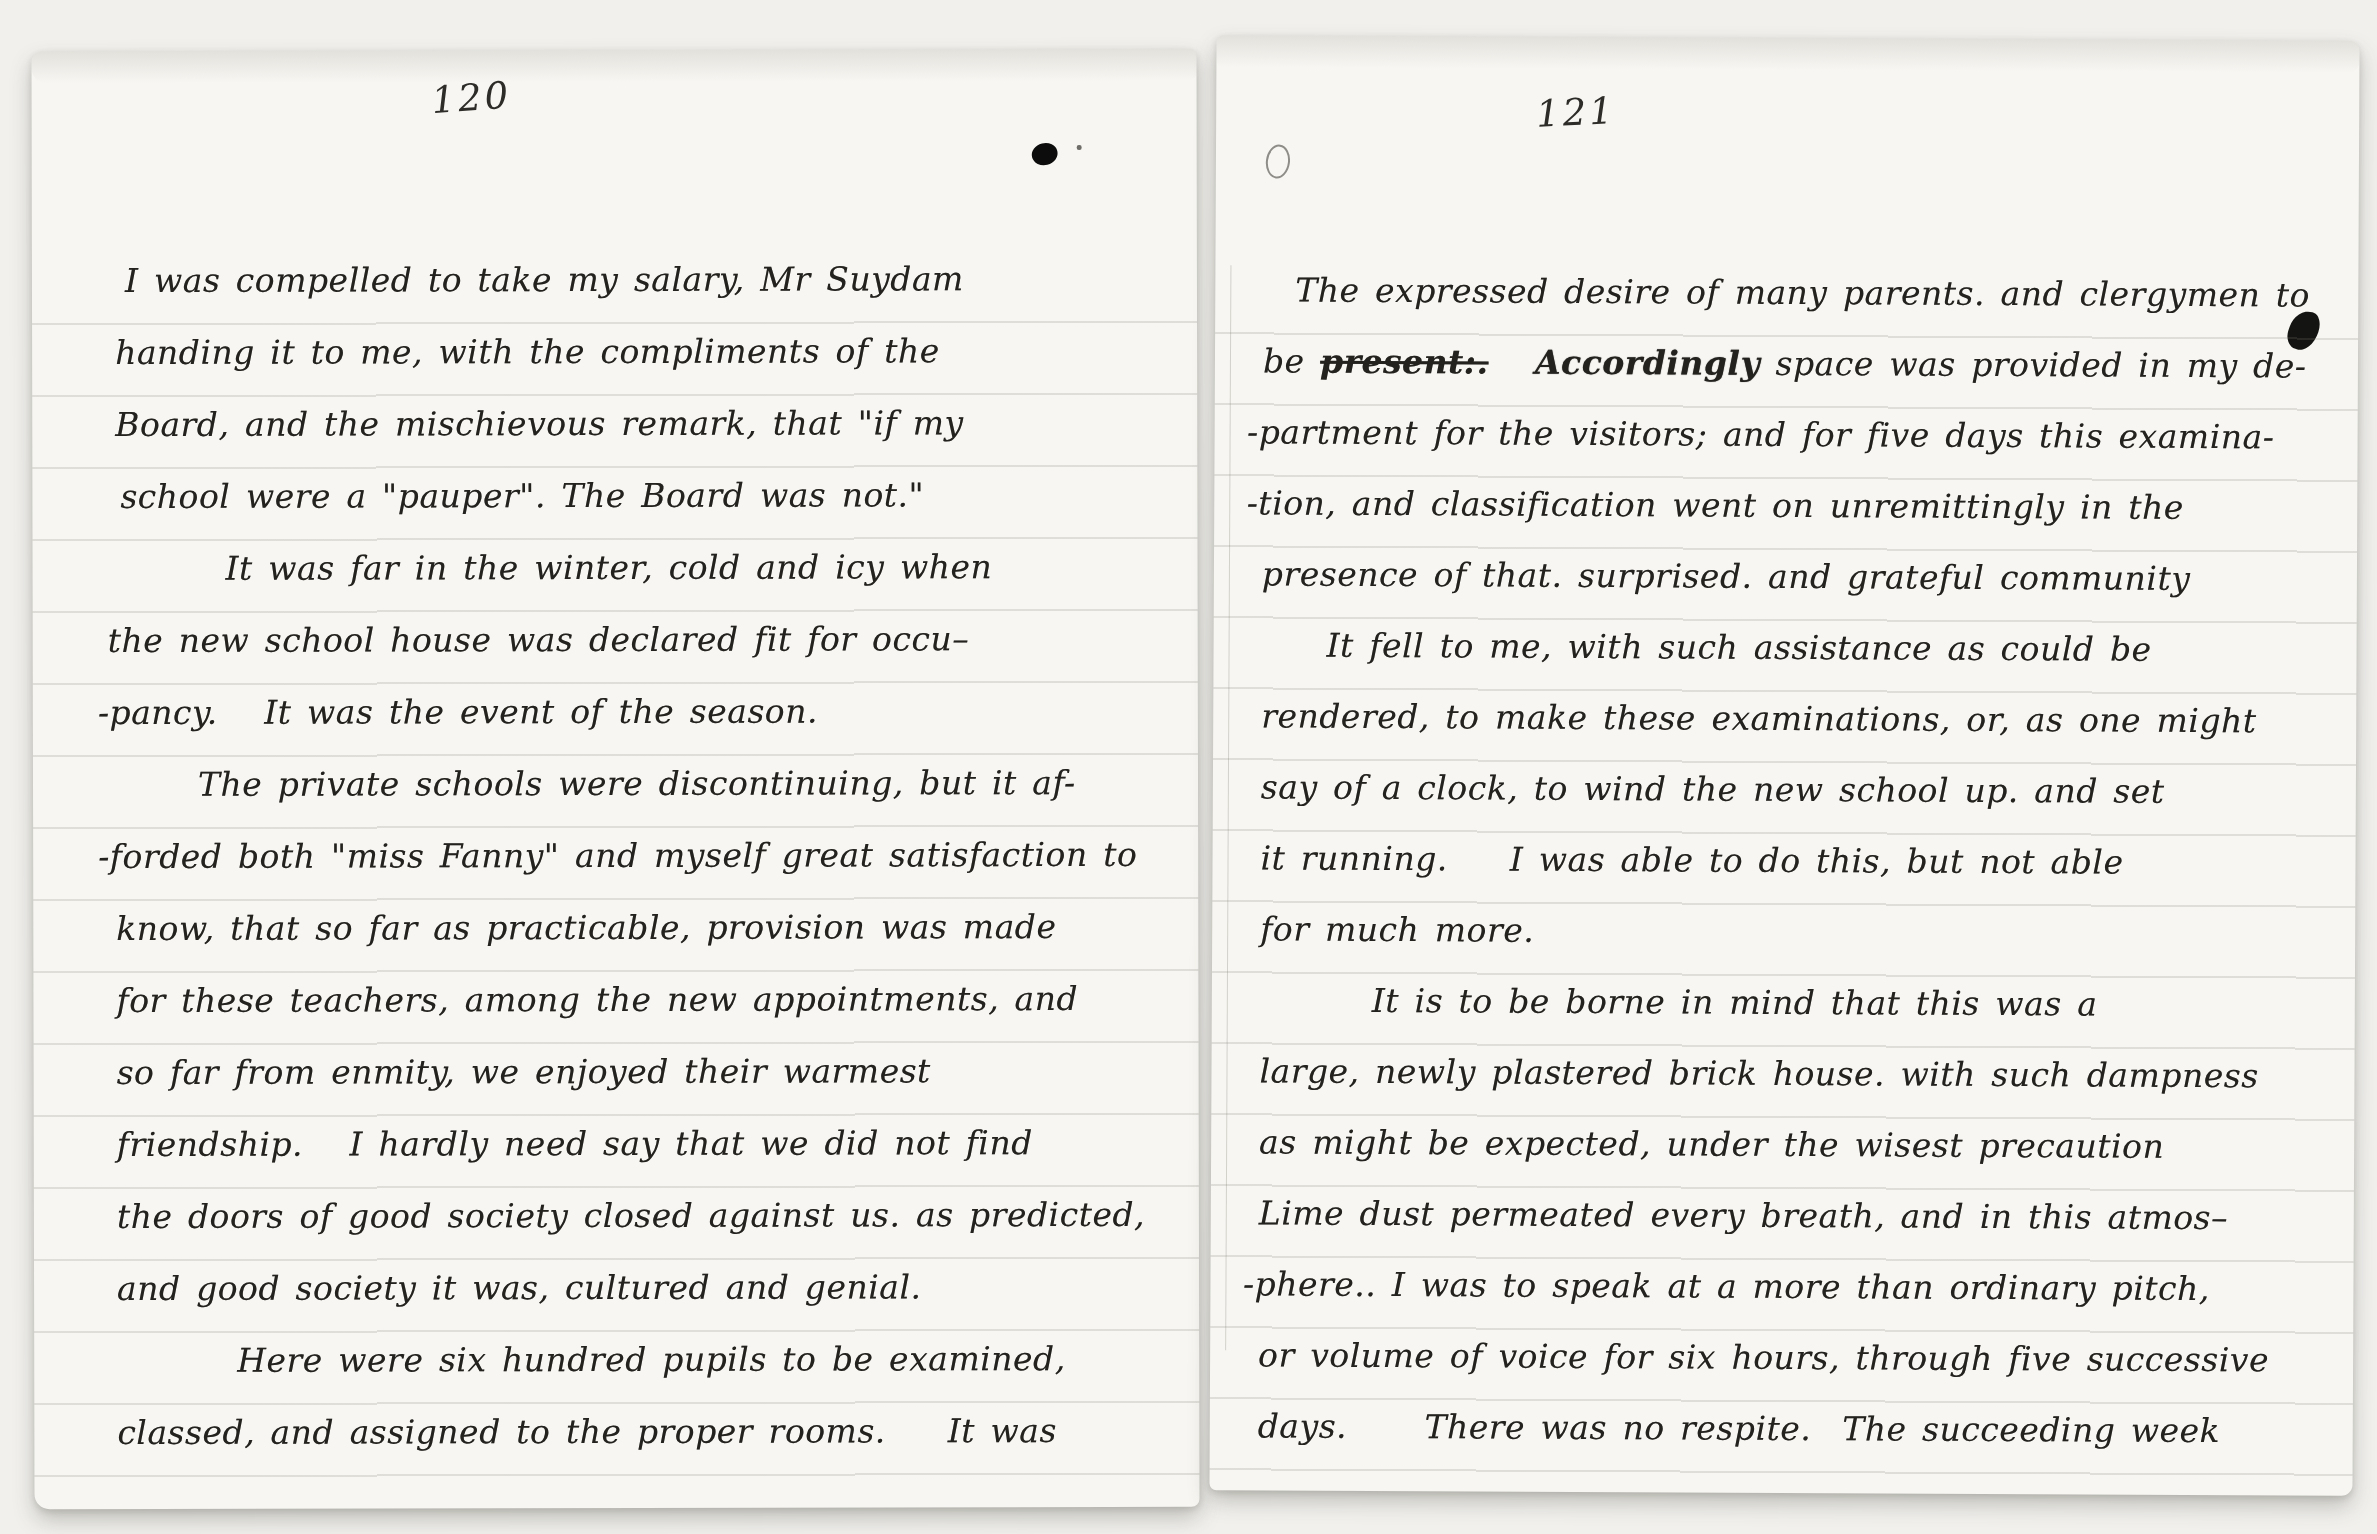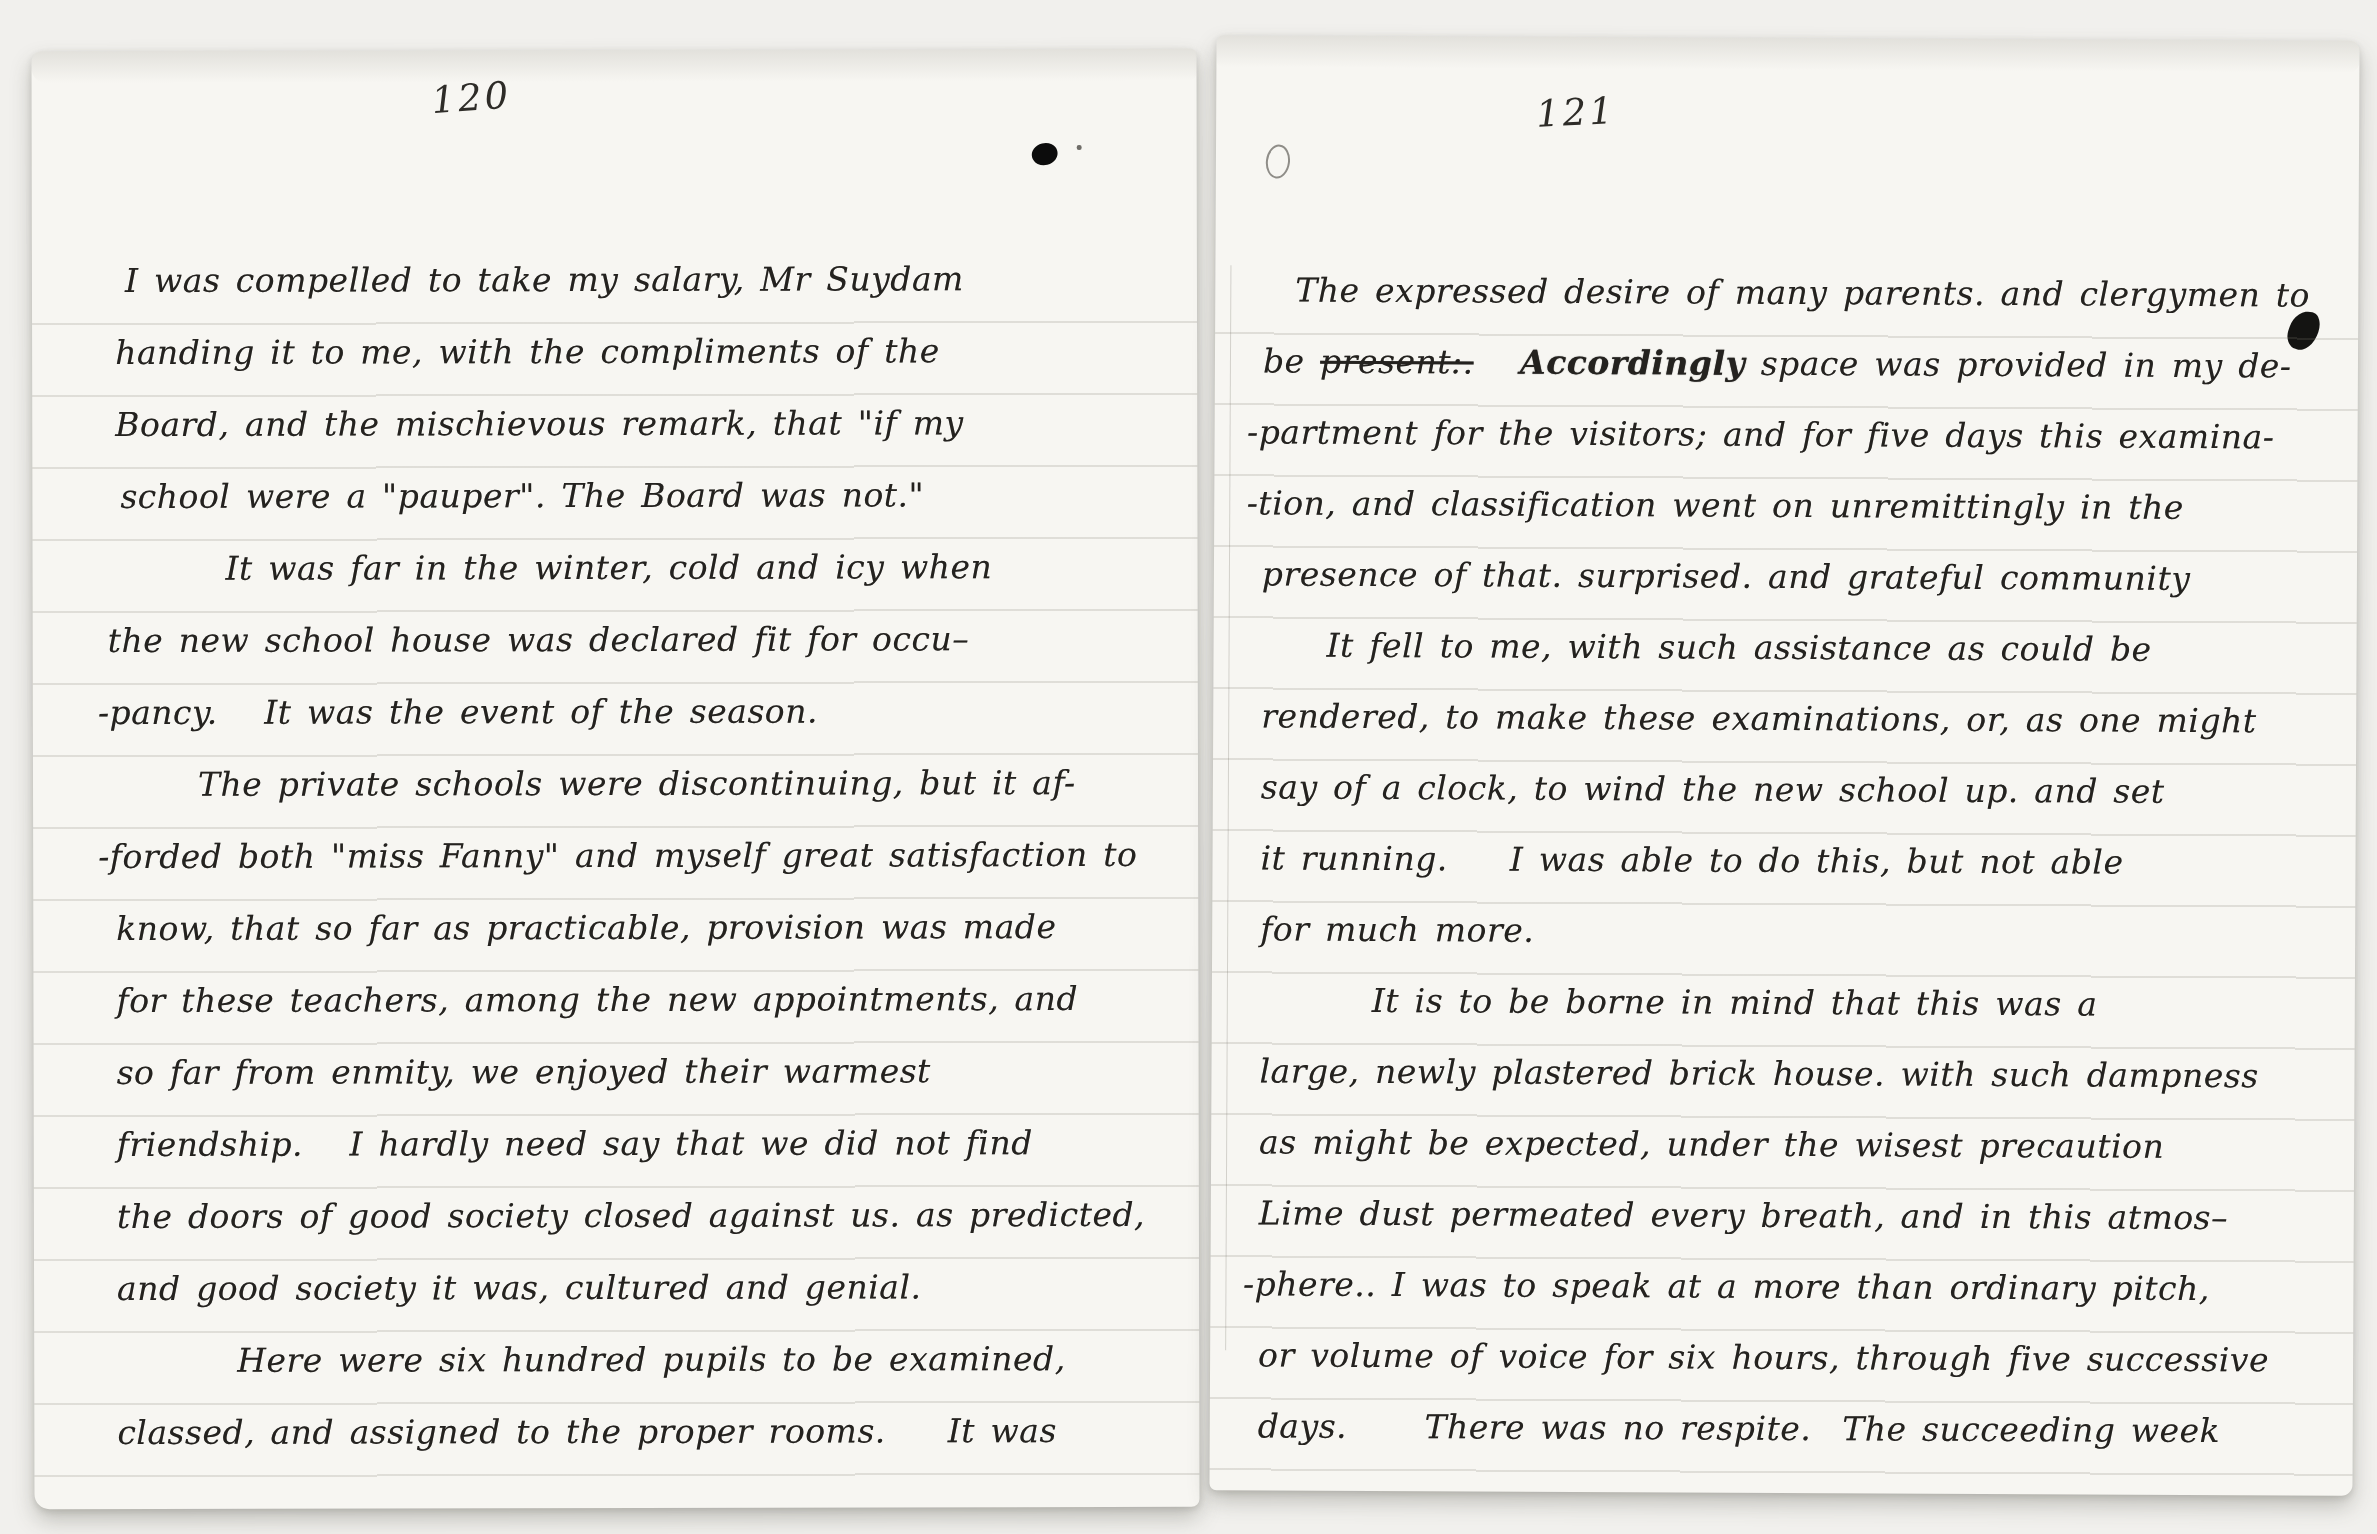--- a/index.html
+++ b/index.html
@@ -49,21 +49,21 @@
     letter-spacing:0.5px;
     word-spacing:4.5px;
     white-space:pre;
     text-shadow:0 0 0.5px rgba(20,20,20,.35);
     background:linear-gradient(to bottom,
       transparent 0 62px,
       rgba(128,124,112,.20) 62px 64px,
       transparent 64px);
   }
   .page-right .ms-line{height:71px;}
-  .strike{text-decoration:line-through;text-decoration-thickness:2.5px;font-weight:normal;}
+  .strike{text-decoration:line-through;text-decoration-thickness:2.5px;font-weight:bold;}
   .overwritten{font-weight:bold;text-shadow:0 0 1px rgba(10,10,10,.65);}
   .punch-dot{
     position:absolute;left:1000px;top:94px;width:26px;height:22px;
     background:#0c0c0c;border-radius:50%;transform:rotate(-14deg);
   }
   .small-dot{
     position:absolute;left:1045px;top:96px;width:4.5px;height:4.5px;
     background:#6f6d68;border-radius:50%;
   }
   .circle-mark{

